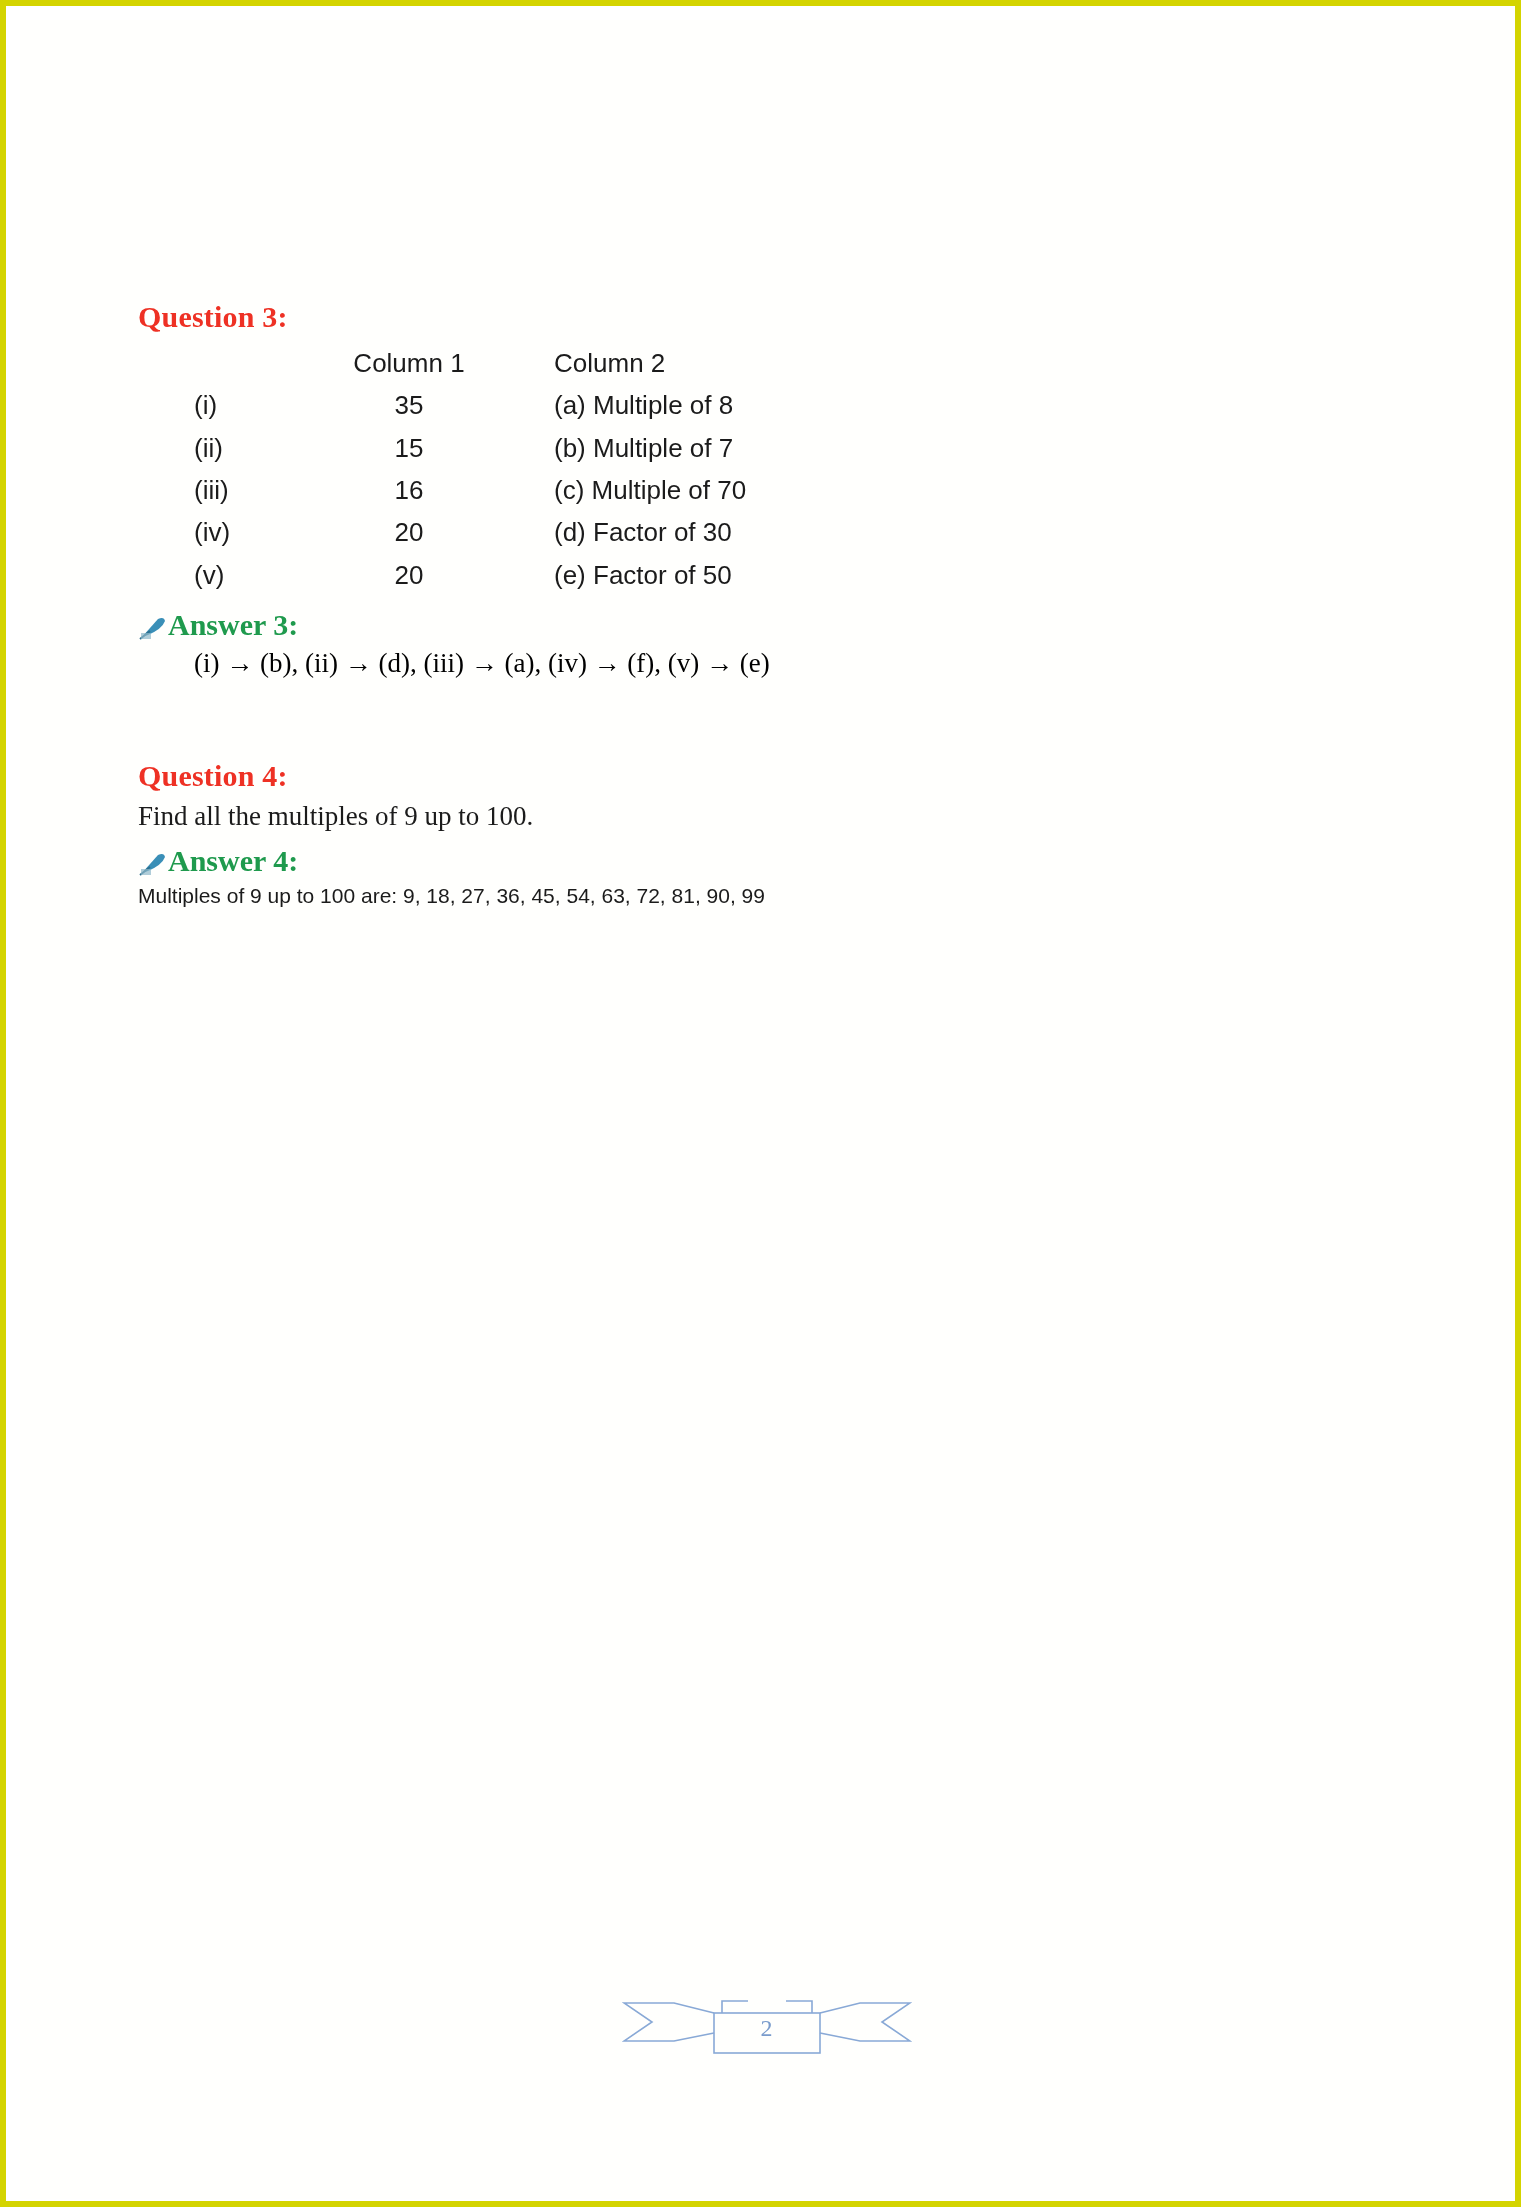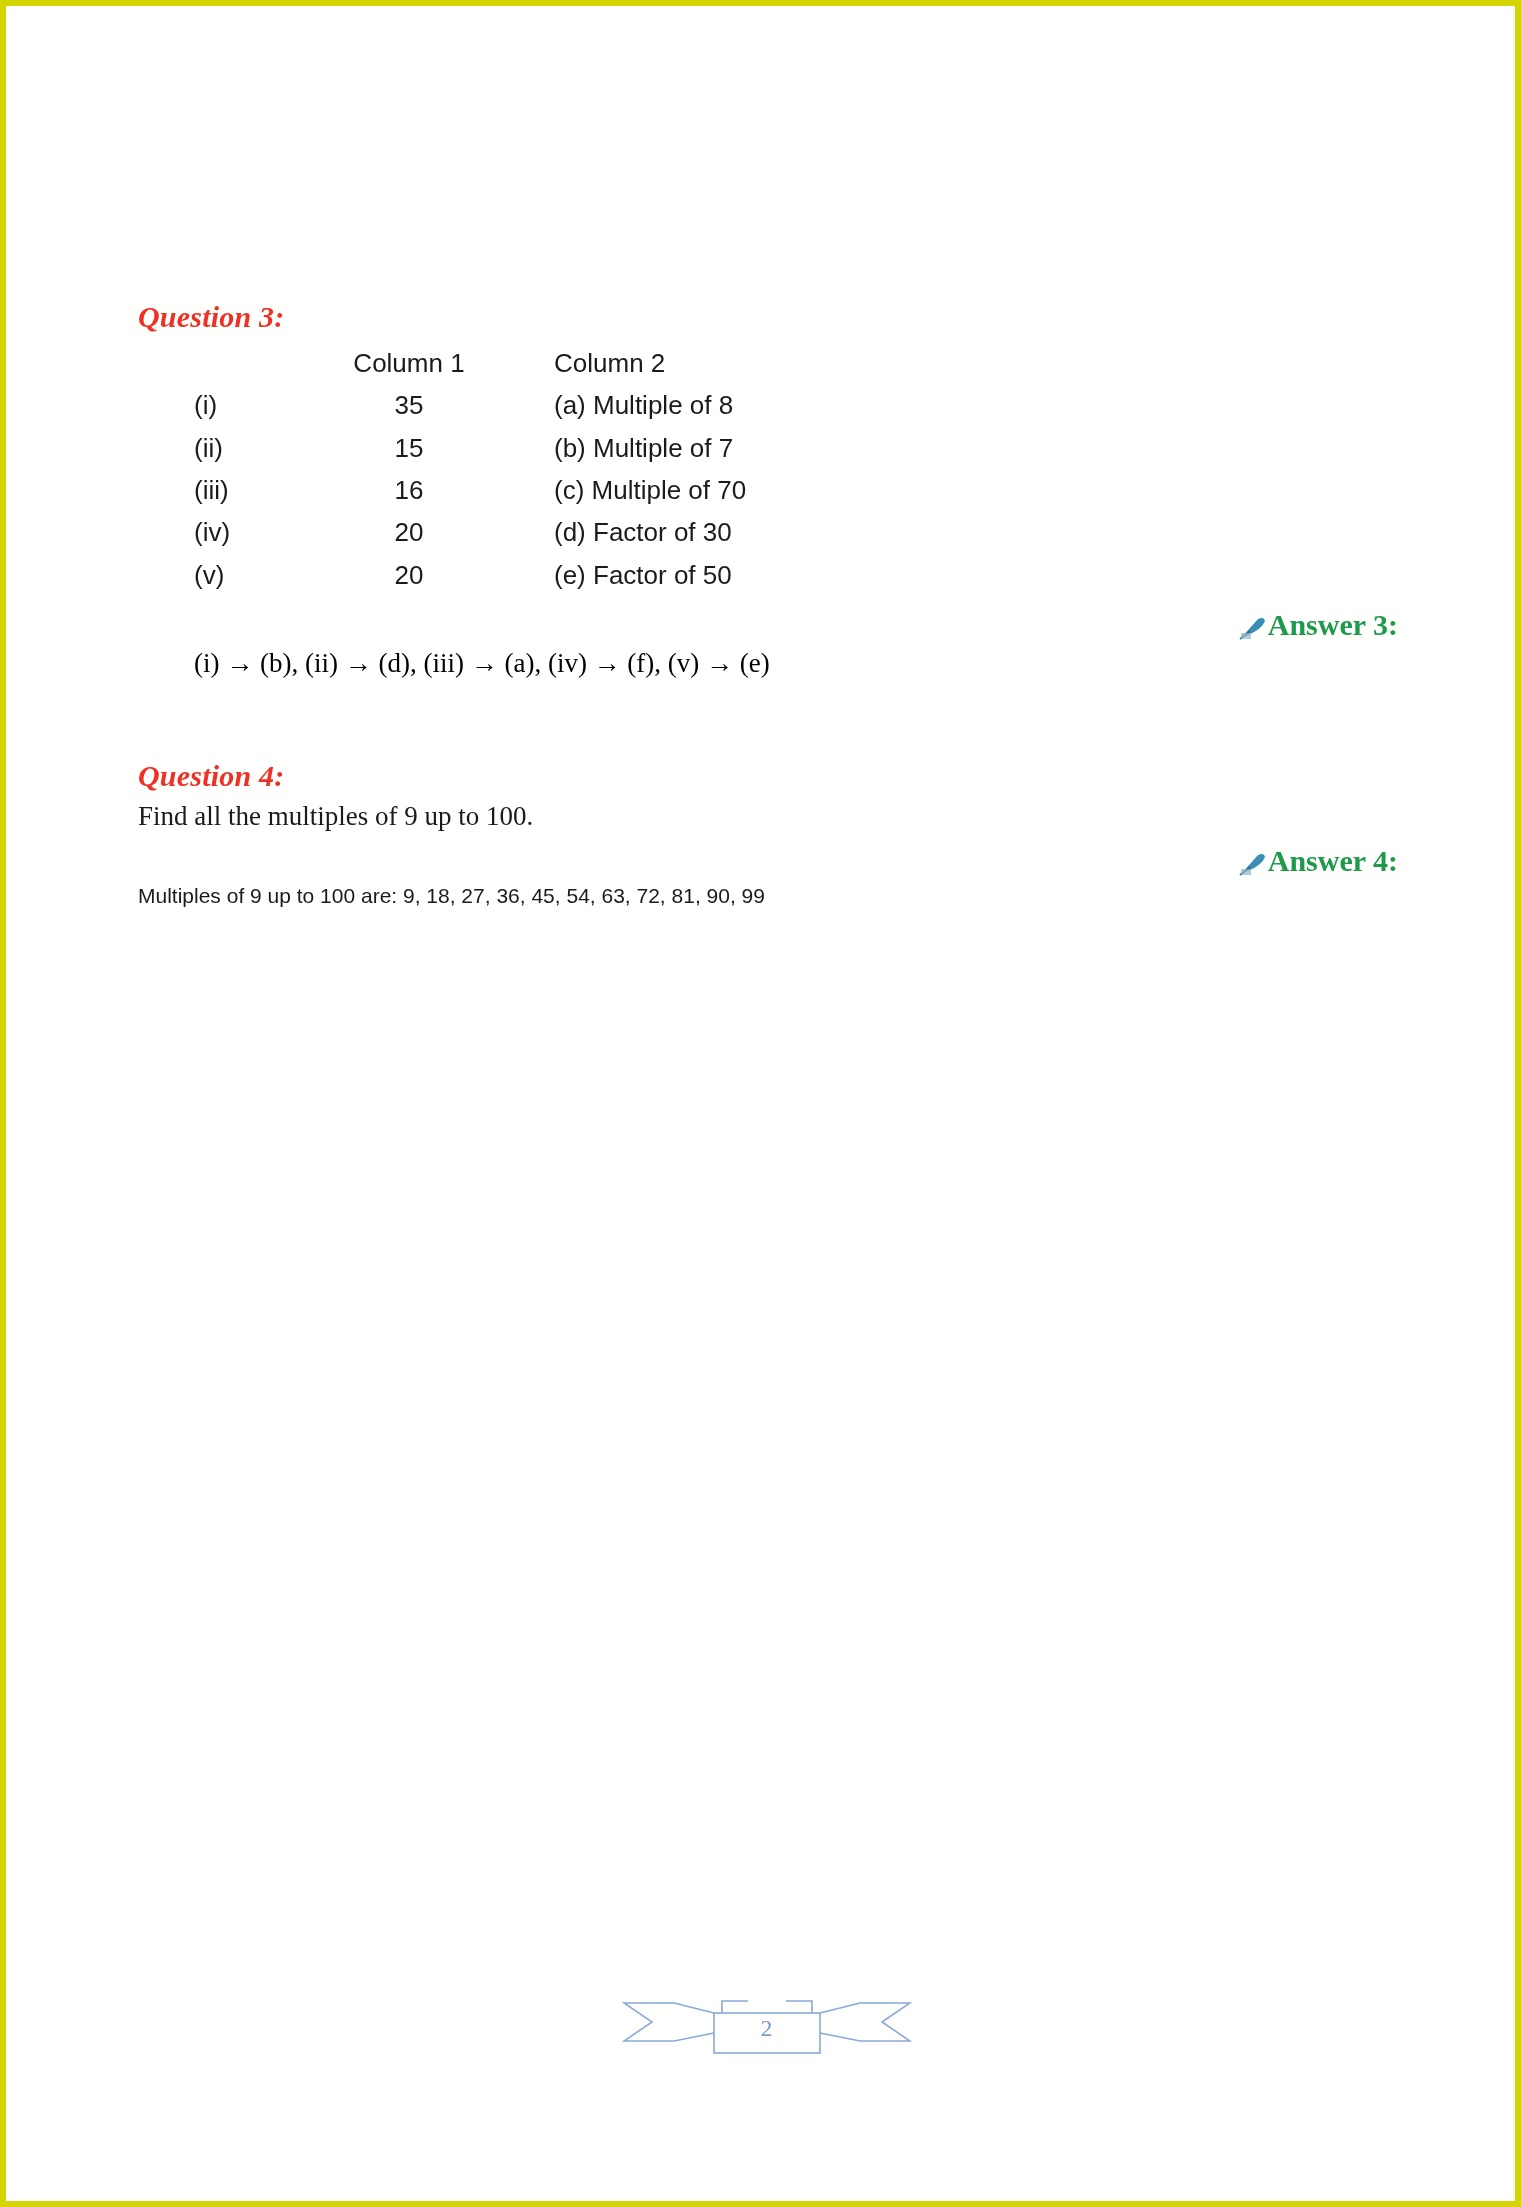--- a/index.html
+++ b/index.html
@@ -37,33 +37,31 @@
     top: 280px;
     width: 1260px;
   }
   .q-title {
     color: #ee3124;
     font-weight: bold;
     font-size: 30px;
     font-family: "Liberation Serif", serif;
     margin: 0 0 8px 0;
     letter-spacing: 0.2px;
-    font-style: italic;
   }
   .q-text {
     color: #1b1b1b;
     font-size: 27px;
     font-family: "Liberation Serif", serif;
     margin: 0 0 10px 0;
   }
   .ans-line {
     display: flex;
     align-items: center;
     margin: 12px 0 6px 0;
-    justify-content: flex-end;
   }
   .ans-title {
     color: #1f9a4d;
     font-weight: bold;
     font-size: 30px;
     font-family: "Liberation Serif", serif;
   }
   .quill {
     display: inline-block;
     width: 30px;

